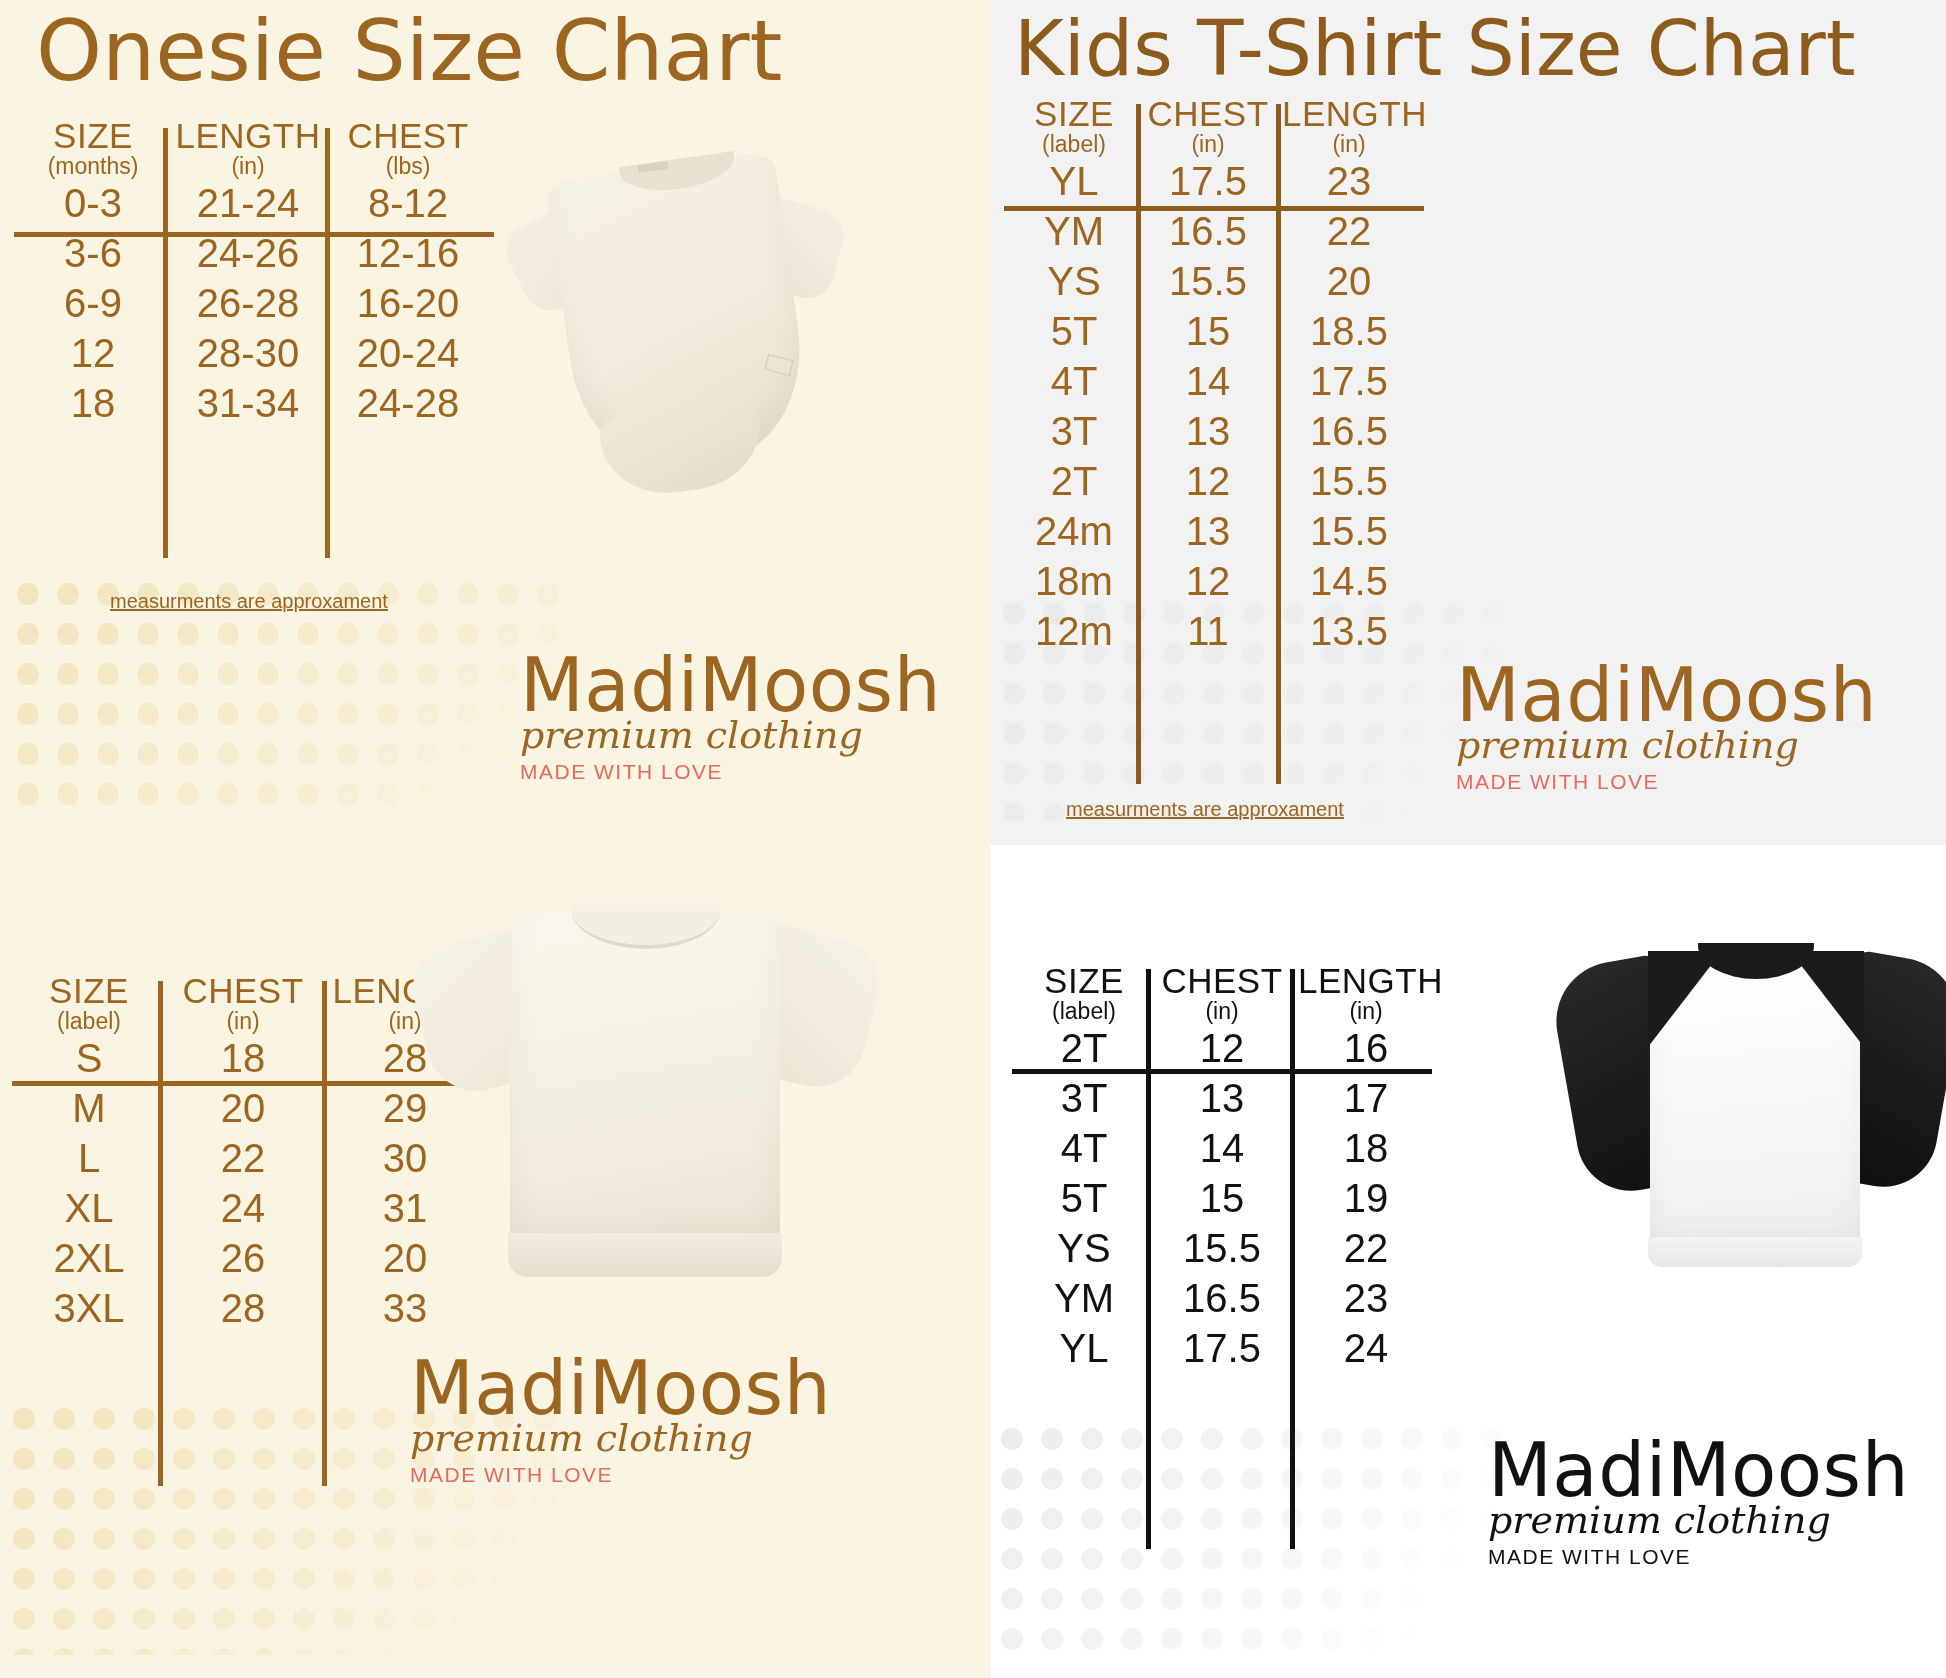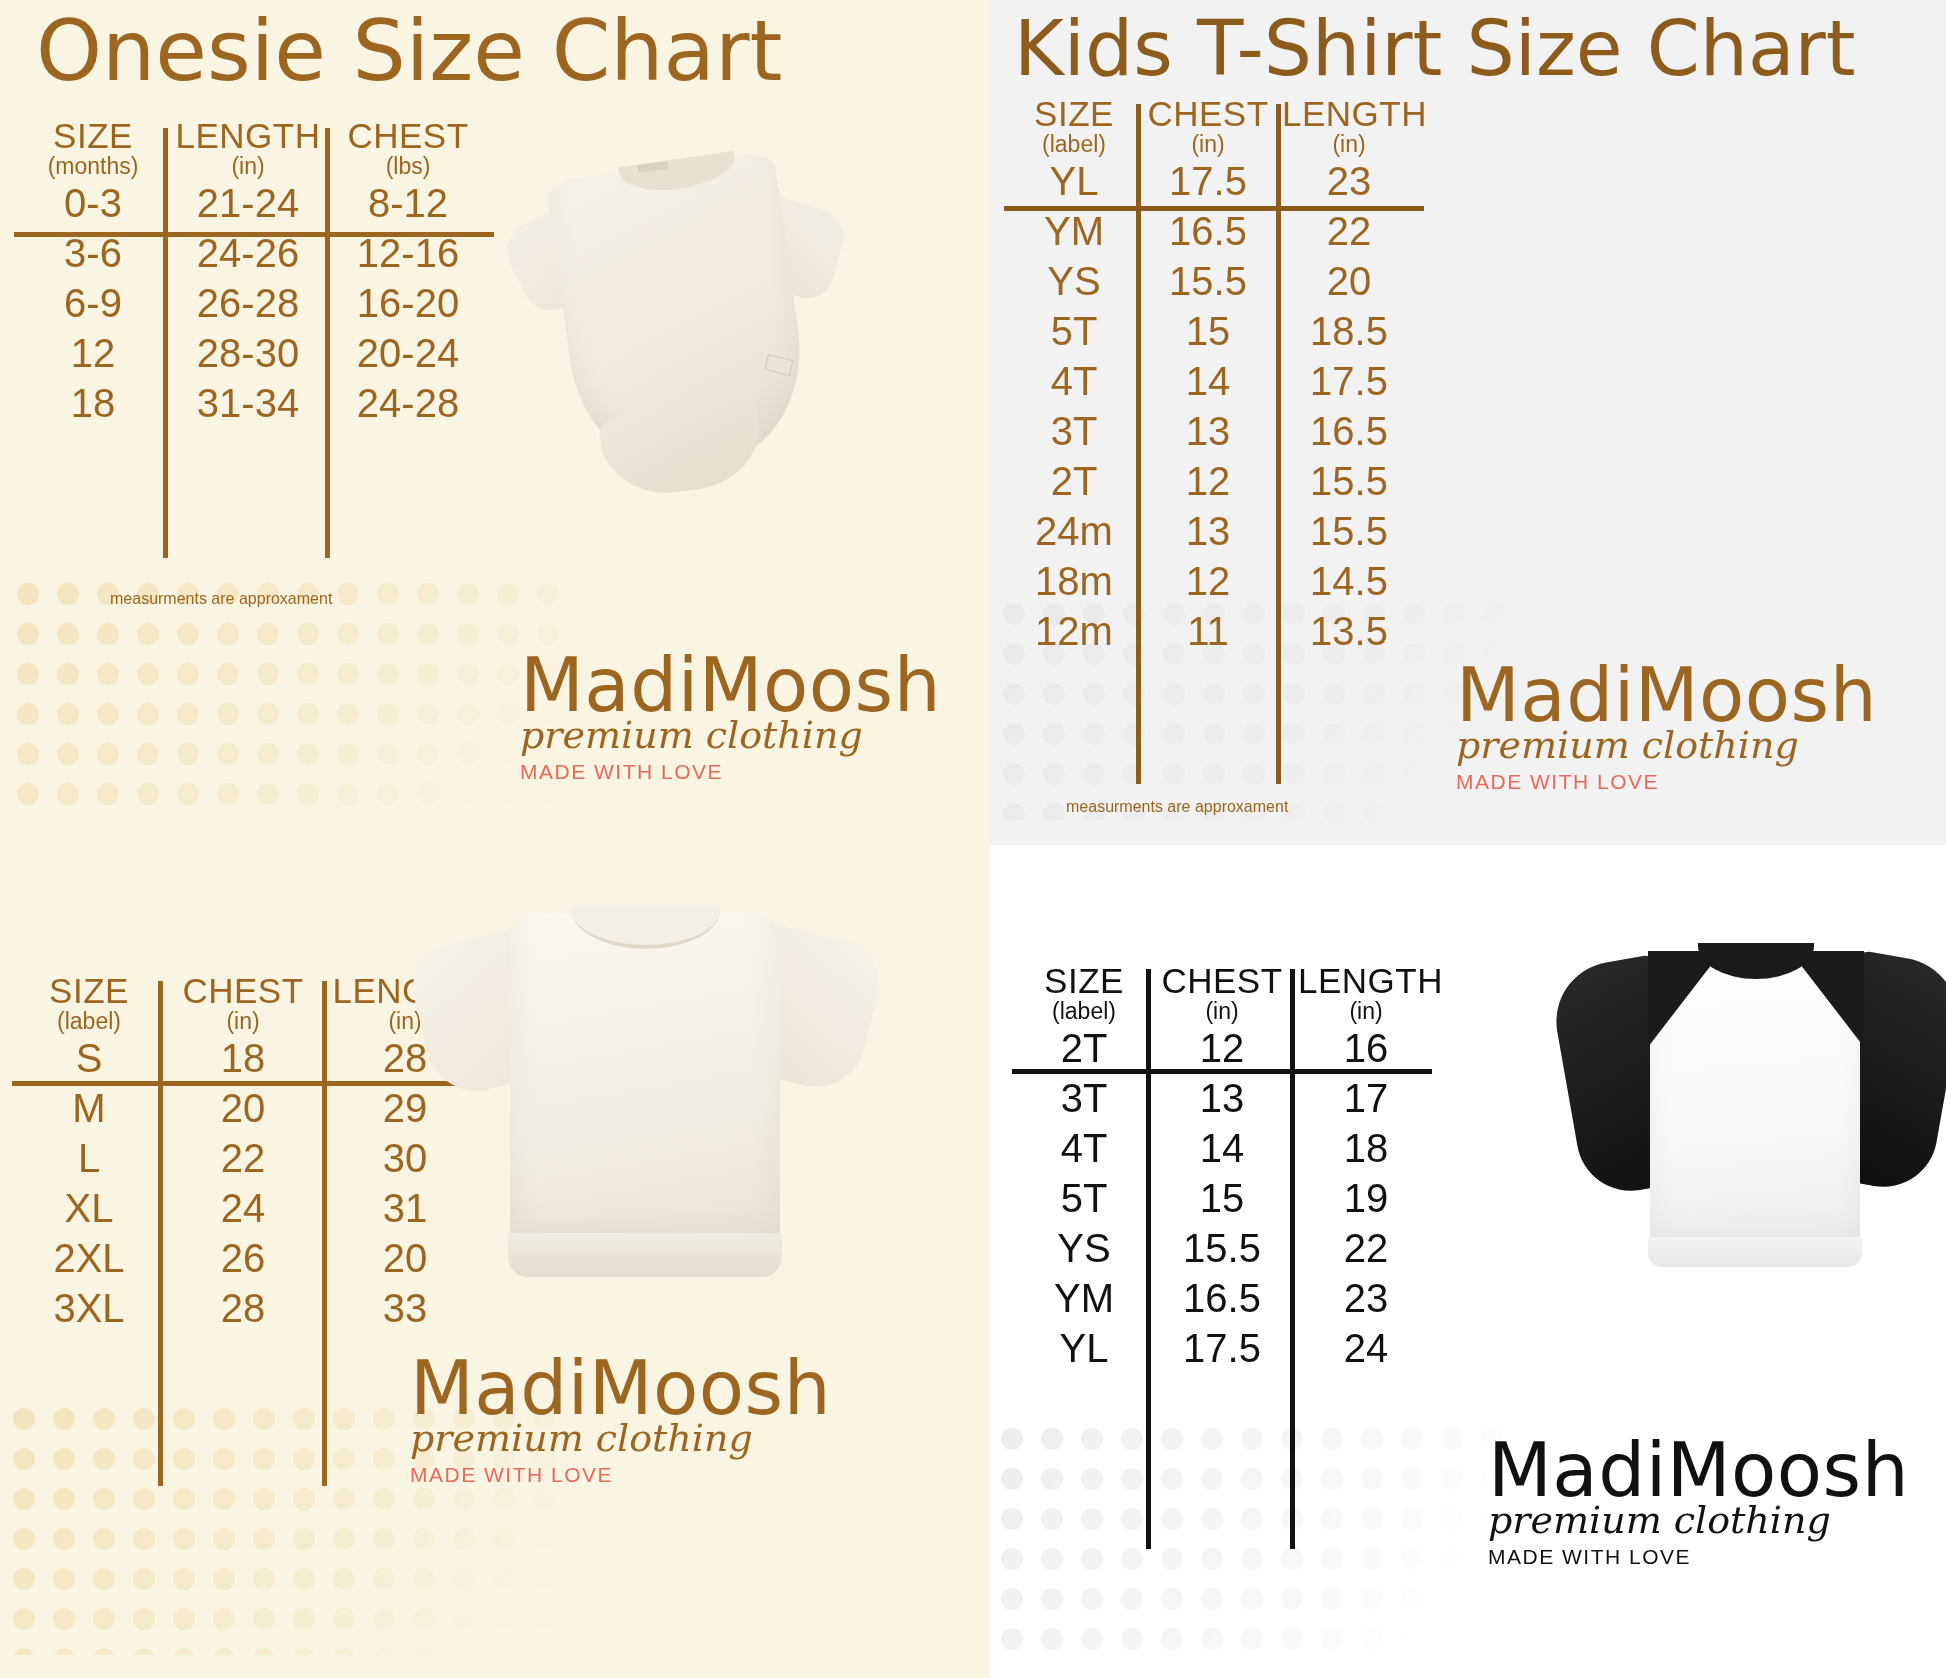--- a/index.html
+++ b/index.html
@@ -87,22 +87,23 @@
   .brown { color: #9c6520; }
   .black { color: #111111; }
 
   
   .vrule { position: absolute; }
 
   .hrule { position: absolute; }
 
   .approx {
     position: absolute;
-    font-size: 16px;
+    font-size: 20px;
     white-space: nowrap;
+    text-decoration: underline;
   }
 
   
   .brand { position: absolute; text-align: left; }
   .brand .mm {
     font-family: "DejaVu Sans", sans-serif;
     font-size: 74px;
     line-height: 0.95;
     letter-spacing: 0.5px;
     white-space: nowrap;

